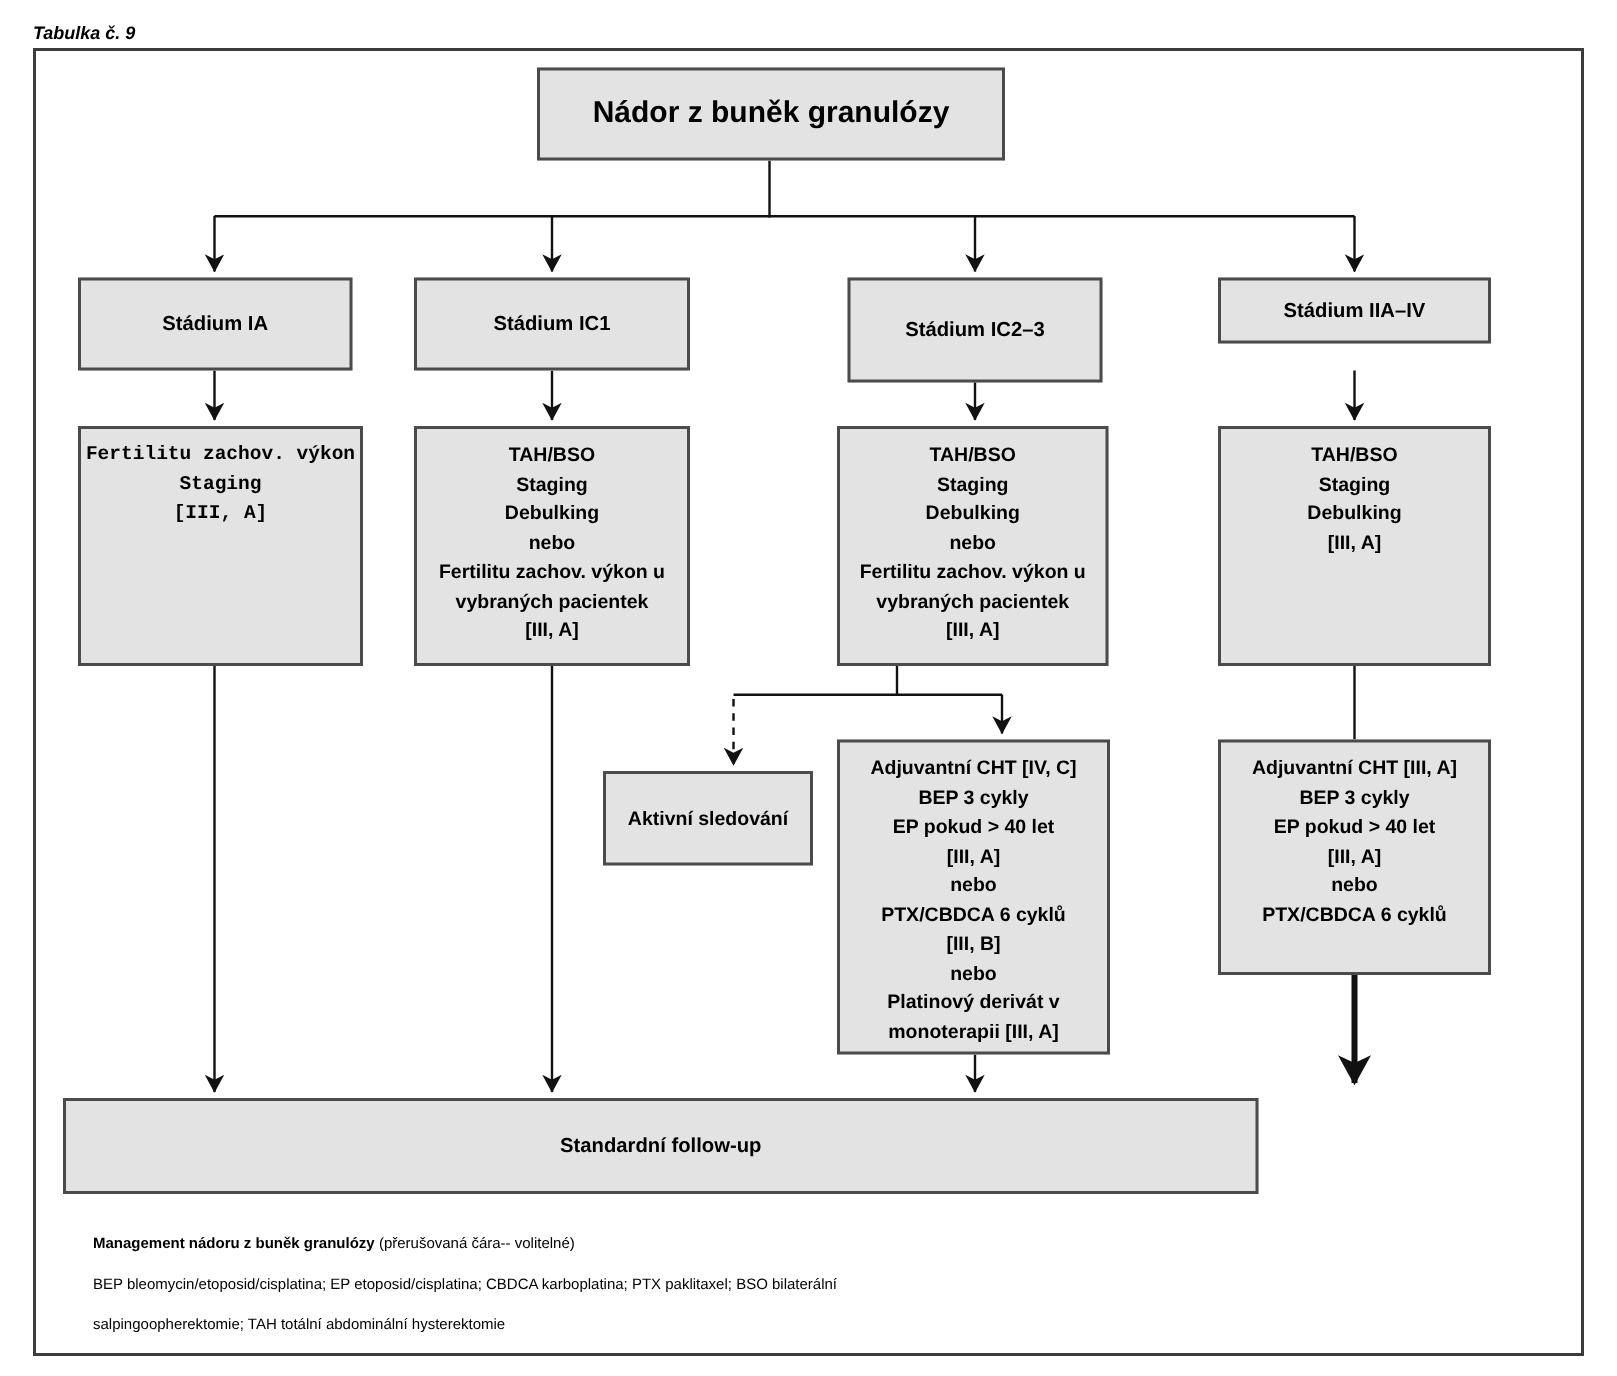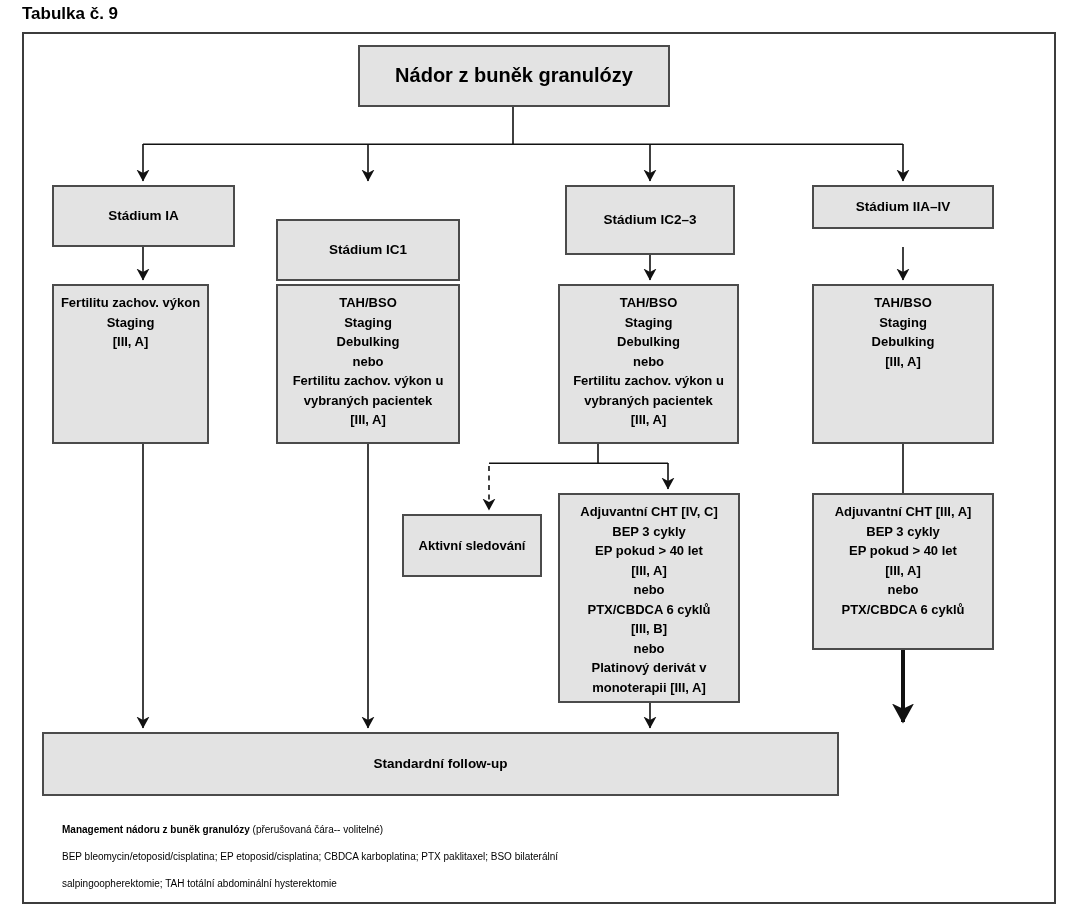--- a/index.html
+++ b/index.html
@@ -5,22 +5,22 @@
   html,body{margin:0;padding:0;background:#ffffff;}
   #canvas{
     position:relative;
     width:1078px;height:917px;
     background:#ffffff;
     font-family:"Liberation Sans","DejaVu Sans",sans-serif;
     color:#000;
     overflow:hidden;
   }
   #fig-title{
-    position:absolute;left:22px;top:4px;
-    font-size:17px;font-weight:bold;
+    position:absolute;left:22px;top:15px;
+    font-size:12px;font-weight:bold;font-style:italic;
   }
   #outer-frame{
     position:absolute;left:22px;top:32px;width:1034px;height:872px;
     border:2px solid #3c3c3c;box-sizing:border-box;
   }
   svg.connectors{position:absolute;left:0;top:0;z-index:1;}
   .bx{
     position:absolute;z-index:2;
     background:#e3e3e3;border:2px solid #4b4b4b;box-sizing:border-box;
     text-align:center;font-weight:bold;
@@ -82,25 +82,25 @@
 
       <line x1="903" y1="444" x2="903" y2="493"></line>
 
       <line x1="903" y1="650" x2="903" y2="722" stroke-width="4" marker-end="url(#arwL)"></line>
     </g>
   </svg>
 
   <div class="bx center" id="root-box" style="left:358px;top:45px;width:312px;height:62px;">Nádor z buněk granulózy</div>
 
   <div class="bx center stage" style="left:52px;top:185px;width:183px;height:62px;">Stádium IA</div>
-  <div class="bx center stage" style="left:276px;top:185px;width:184px;height:62px;margin-top:34px;">Stádium IC1</div>
+  <div class="bx center stage" style="left:276px;top:185px;width:184px;height:62px;">Stádium IC1</div>
   <div class="bx center stage" style="left:565px;top:185px;width:170px;height:70px;">Stádium IC2–3</div>
   <div class="bx center stage" style="left:812px;top:185px;width:182px;height:44px;">Stádium IIA–IV</div>
 
-  <div class="bx toptext" style="left:52px;top:284px;width:157px;height:160px;">Fertilitu zachov. výkon
+  <div class="bx toptext" style="left:52px;top:284px;width:190px;height:160px;font-family:Liberation Mono, monospace;">Fertilitu zachov. výkon
 Staging
 [III, A]</div>
   <div class="bx toptext" style="left:276px;top:284px;width:184px;height:160px;">TAH/BSO
 Staging
 Debulking
 nebo
 Fertilitu zachov. výkon u
 vybraných pacientek
 [III, A]</div>
   <div class="bx toptext" style="left:558px;top:284px;width:181px;height:160px;">TAH/BSO

